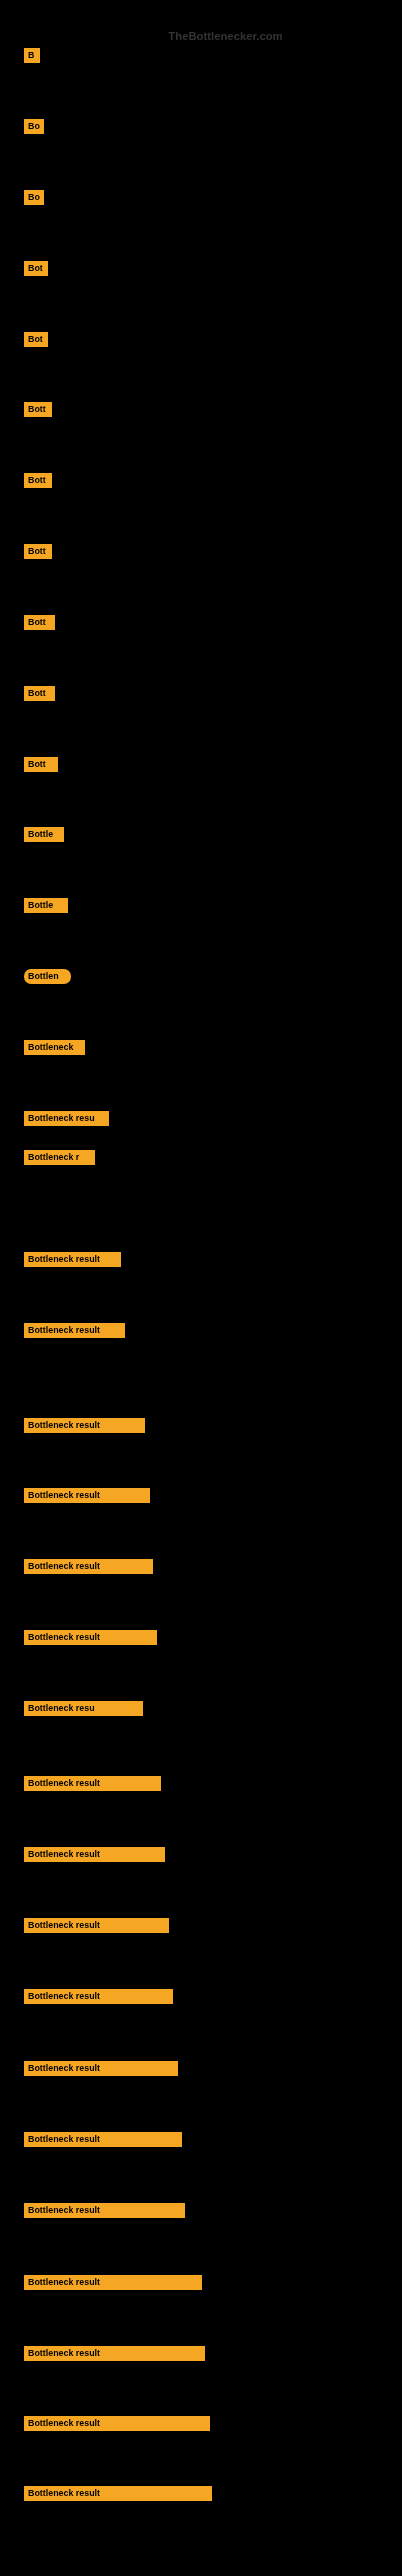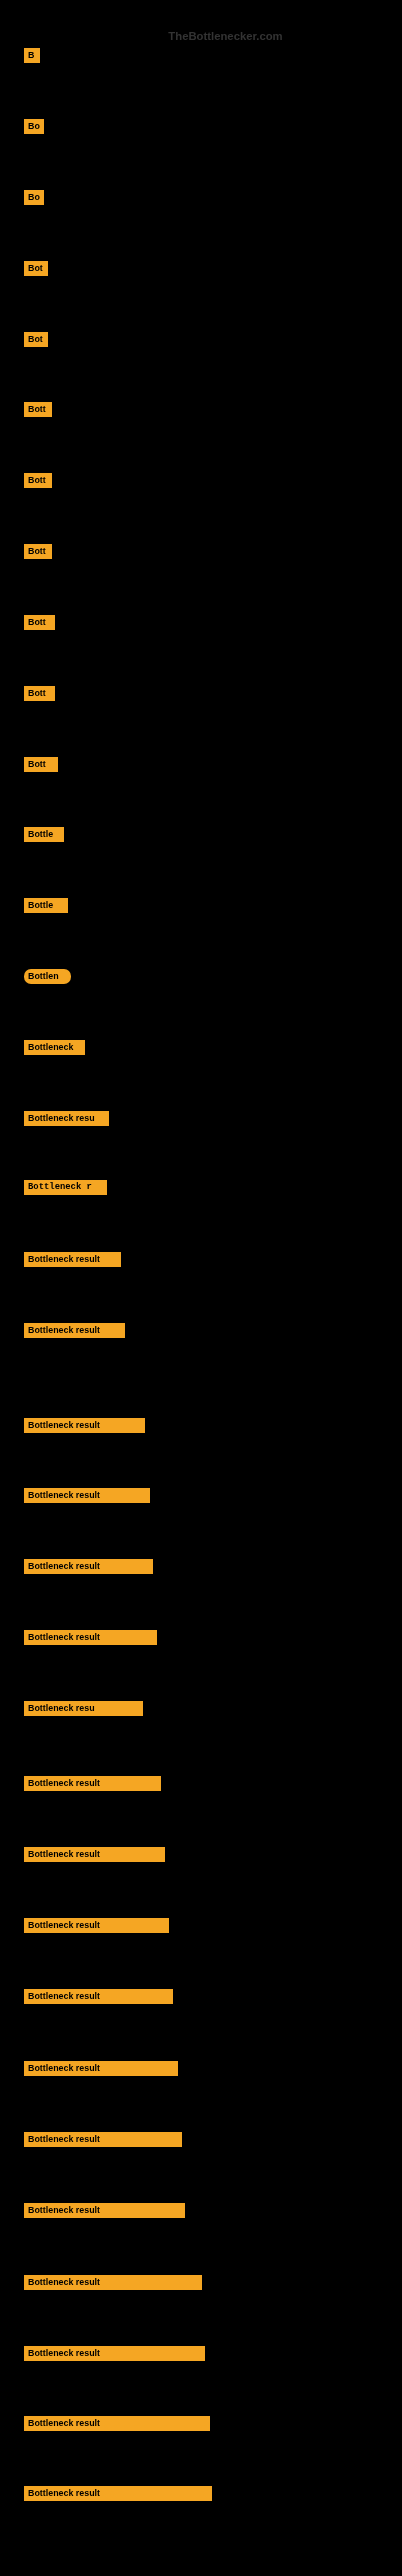--- a/index.html
+++ b/index.html
@@ -47,21 +47,21 @@
     <div class="label-item" style="top: 449px; width: 28px;">Bott</div>
     <div class="label-item" style="top: 520px; width: 28px;">Bott</div>
     <div class="label-item" style="top: 591px; width: 31px;">Bott</div>
     <div class="label-item" style="top: 662px; width: 31px;">Bott</div>
     <div class="label-item" style="top: 733px; width: 34px;">Bott</div>
     <div class="label-item" style="top: 803px; width: 40px;">Bottle</div>
     <div class="label-item" style="top: 874px; width: 44px;">Bottle</div>
     <div class="label-item" style="top: 945px; width: 47px; border-radius: 7px;">Bottlen</div>
     <div class="label-item" style="top: 1016px; width: 61px;">Bottleneck</div>
     <div class="label-item" style="top: 1087px; width: 85px;">Bottleneck resu</div>
-    <div class="label-item" style="top: 1156px; width: 83px; font-family: Liberation Mono, monospace;">Bottleneck r</div>
+    <div class="label-item" style="top: 1126px; width: 71px;">Bottleneck r</div>
     <div class="label-item" style="top: 1228px; width: 97px;">Bottleneck result</div>
     <div class="label-item" style="top: 1299px; width: 101px;">Bottleneck result</div>
     <div class="label-item" style="top: 1394px; width: 121px;">Bottleneck result</div>
     <div class="label-item" style="top: 1464px; width: 126px;">Bottleneck result</div>
     <div class="label-item" style="top: 1535px; width: 129px;">Bottleneck result</div>
     <div class="label-item" style="top: 1606px; width: 133px;">Bottleneck result</div>
     <div class="label-item" style="top: 1677px; width: 119px;">Bottleneck resu</div>
     <div class="label-item" style="top: 1752px; width: 137px;">Bottleneck result</div>
     <div class="label-item" style="top: 1823px; width: 141px;">Bottleneck result</div>
     <div class="label-item" style="top: 1894px; width: 145px;">Bottleneck result</div>

